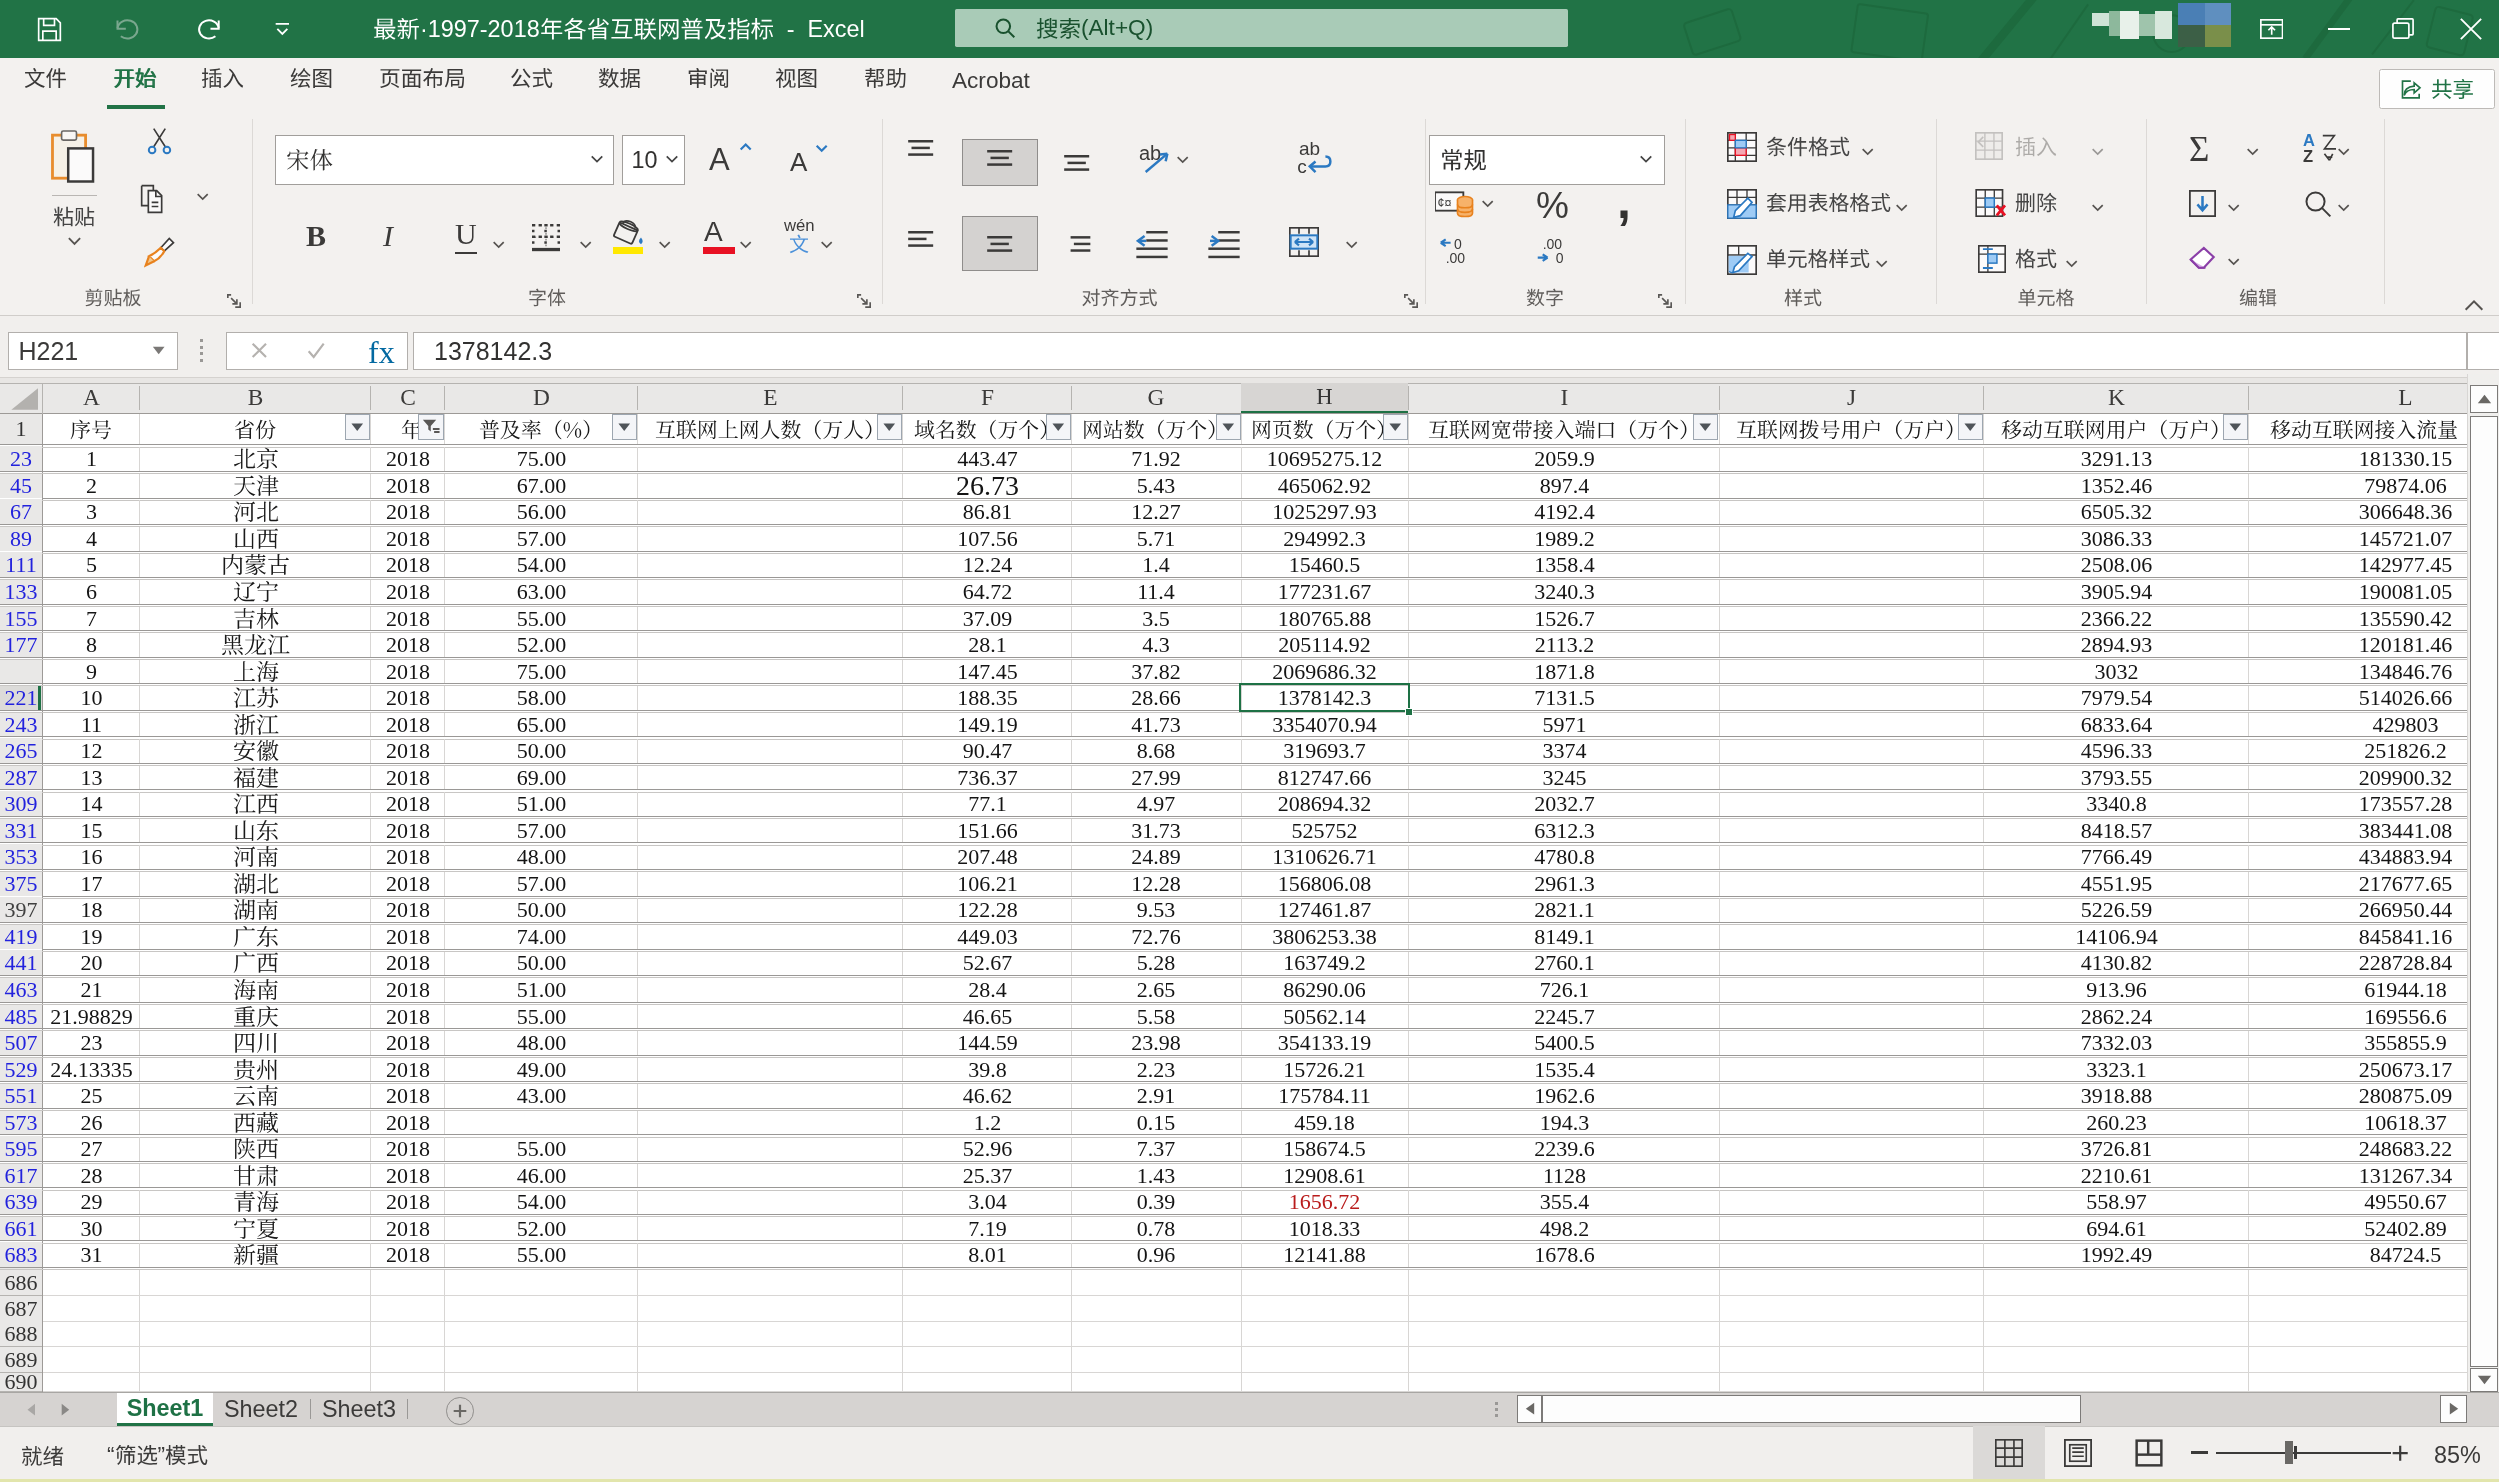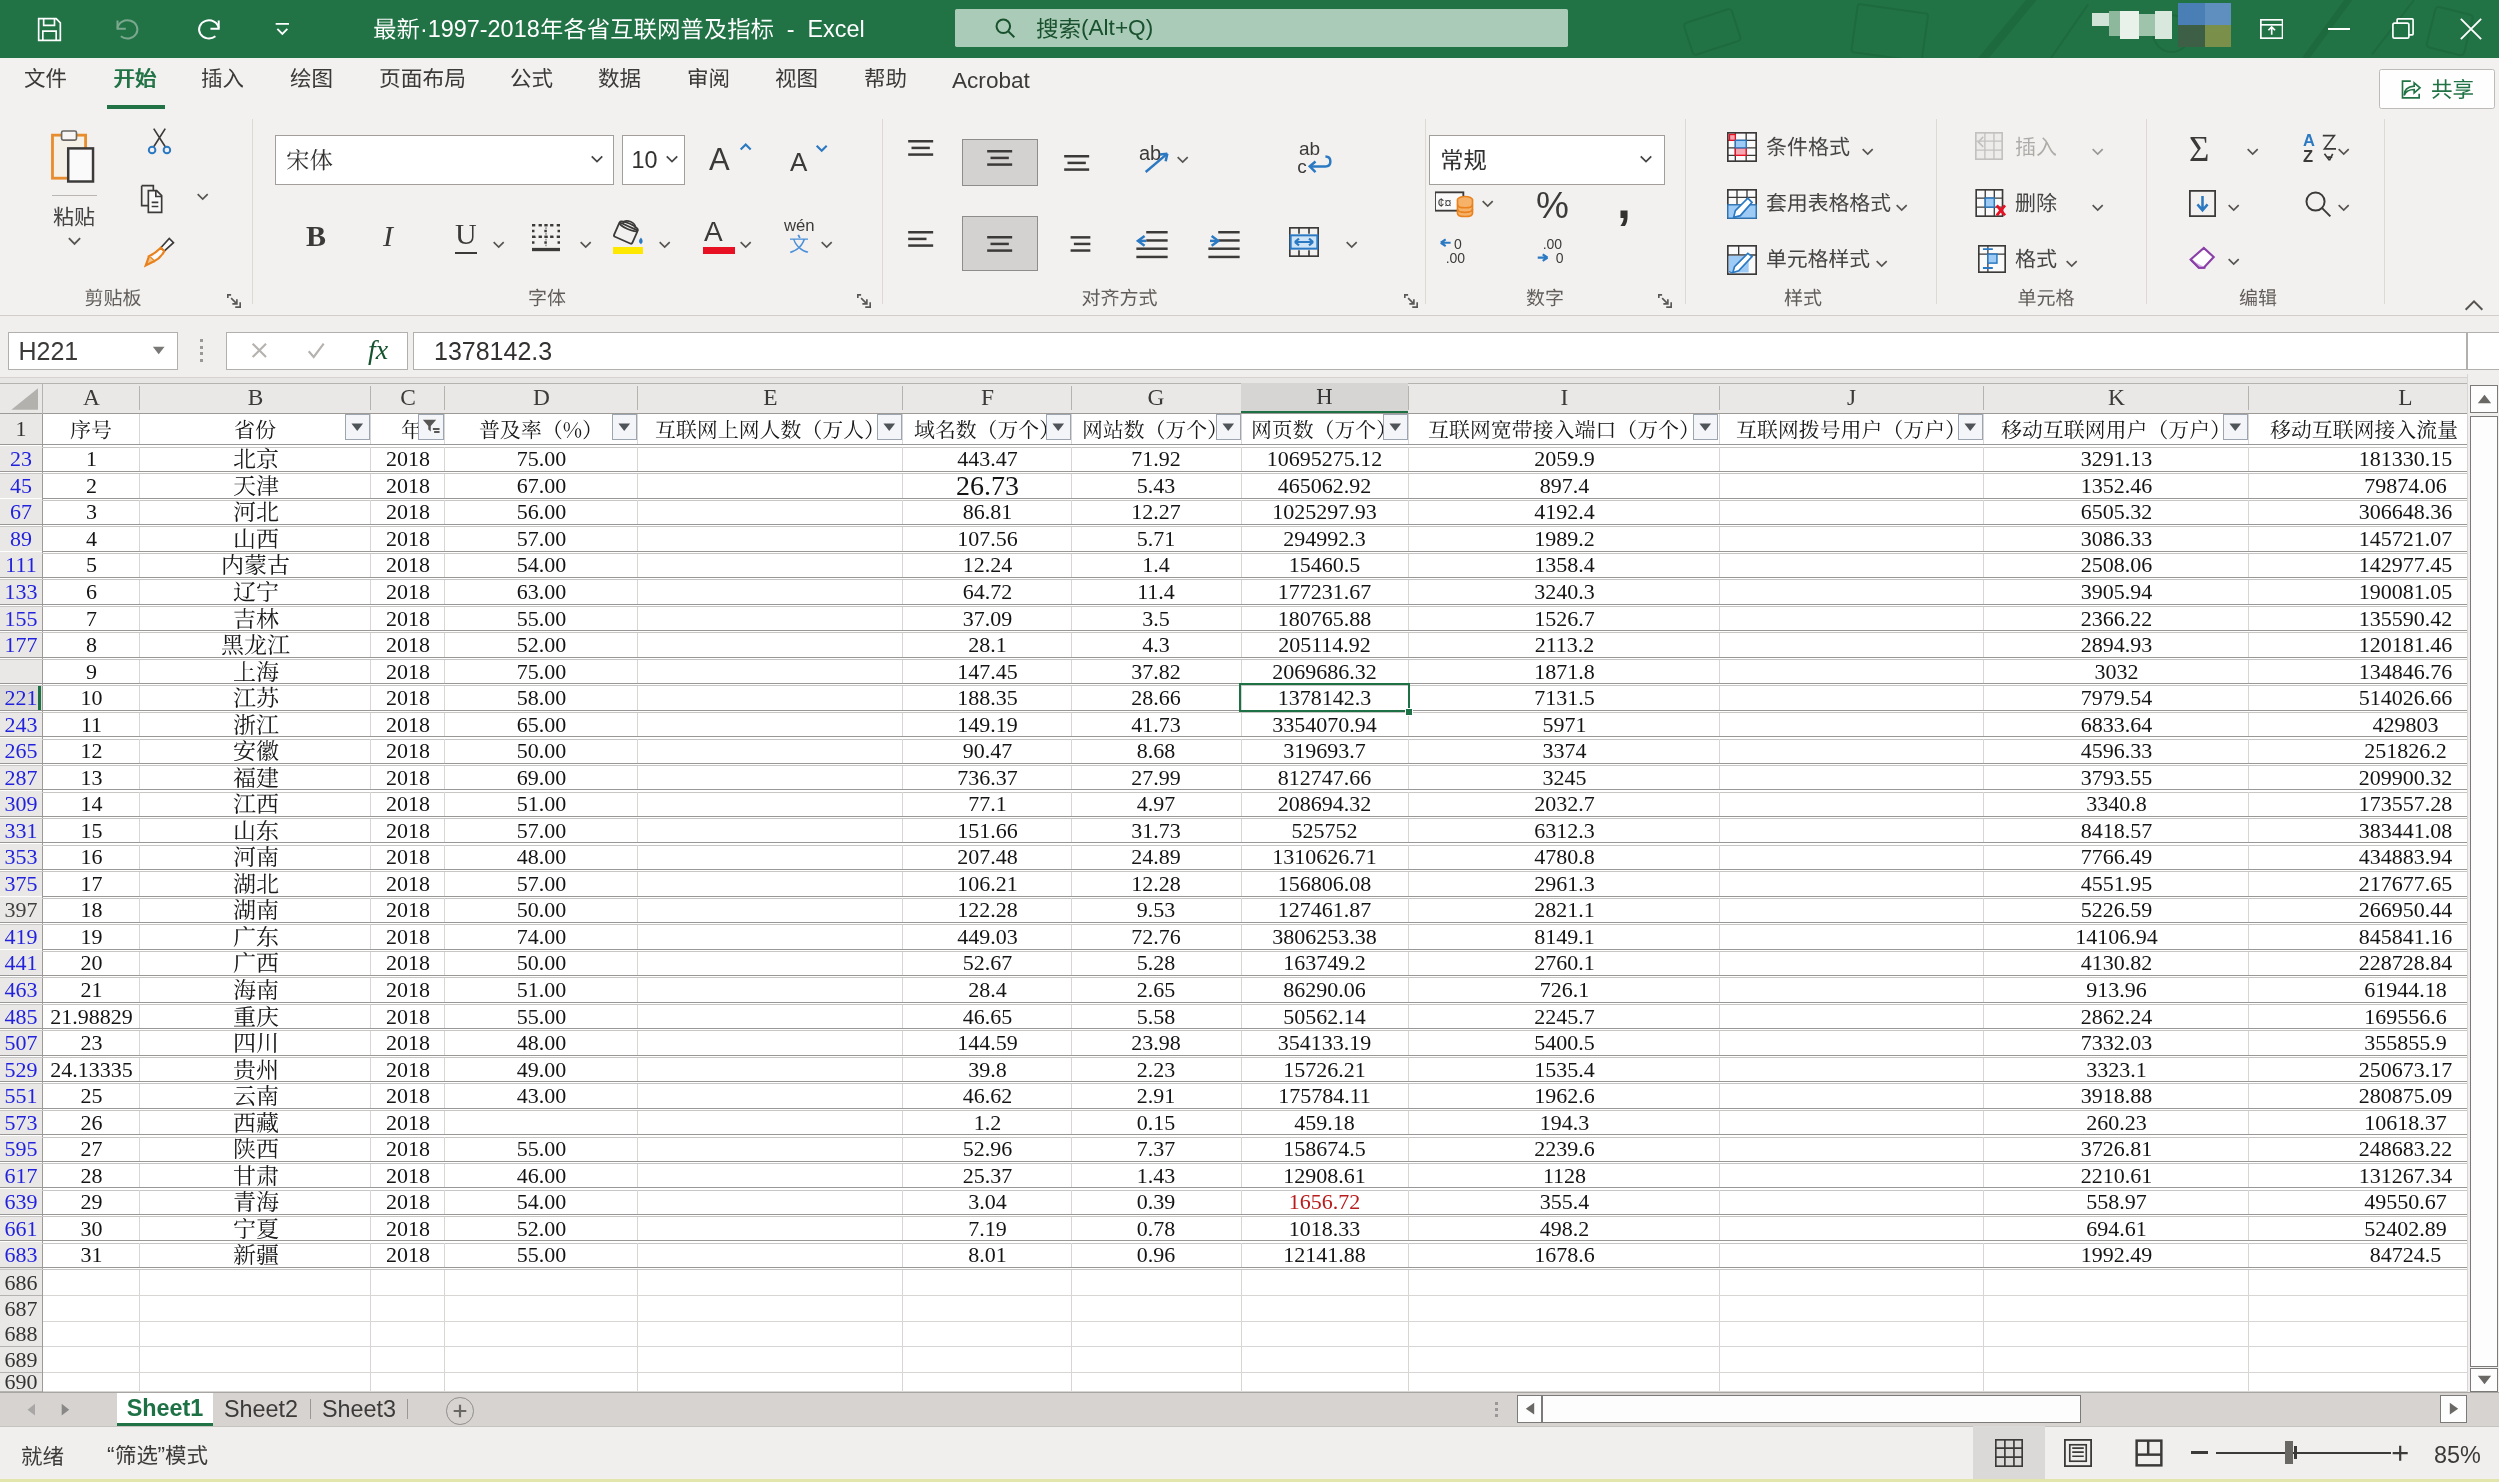--- a/index.html
+++ b/index.html
@@ -829,21 +829,21 @@
     <path d="M1 1 L8 10 L15 1 Z" fill="#7a7876"></path>
   </svg>
 <div class="ab" style="left:200px;top:339px;width:3.3px;height:23.4px;background:transparent;border-left:3.3px dotted #9a9896"></div>
 <div class="ab cl" style="left:226px;top:332px;width:182px;height:38px;background:#fff;border:0.8px solid #b2afac"></div>
 <svg class="ab" style="left:251px;top:342px" width="16.7" height="16.7" viewBox="0 0 20 20" stroke="#b5b2af" stroke-width="2.6" fill="none">
     <path d="M2 2 L18 18 M18 2 L2 18"></path>
   </svg>
 <svg class="ab" style="left:307px;top:342px" width="18.4" height="16.7" viewBox="0 0 22 20" stroke="#b5b2af" stroke-width="2.6" fill="none">
     <path d="M2 11 L8 18 L20 2"></path>
   </svg>
-<div class="ab ser" style="left:368px;top:334px;font-size:28px;font-style:italic;color:#14532d">fx</div>
+<div class="ab ser" style="left:368px;top:334px;font-size:32px;color:#0369a1">fx</div>
 <div class="ab cl" style="left:413px;top:332px;width:2054px;height:38px;background:#fff;border:0.8px solid #b2afac">
     <span style="font-size:25px;color:#323130;margin-left:20px">1378142.3</span>
   </div>
 <div class="ab" style="left:2467px;top:332px;width:33px;height:38px;background:#fff;border:0.8px solid #b2afac"></div>
 <div class="ab" style="left:0;top:378px;width:2500px;height:5px;background:#e8e6e4"></div>
 <div class="ab" style="left:0;top:383px;width:2467px;height:31px;background:#e9e8e7;border-top:0.8px solid #b5b3b0;border-bottom:0.8px solid #9d9a97"></div>
 <svg class="ab" style="left:8.4px;top:388px" width="30" height="22" viewBox="0 0 36 26">
     <path d="M36 0 V26 H4 Z" fill="#b3b1ae"></path>
   </svg>
 <div class="ab" style="left:42px;top:383px;width:0.8px;height:31px;background:#b5b3b0"></div>

